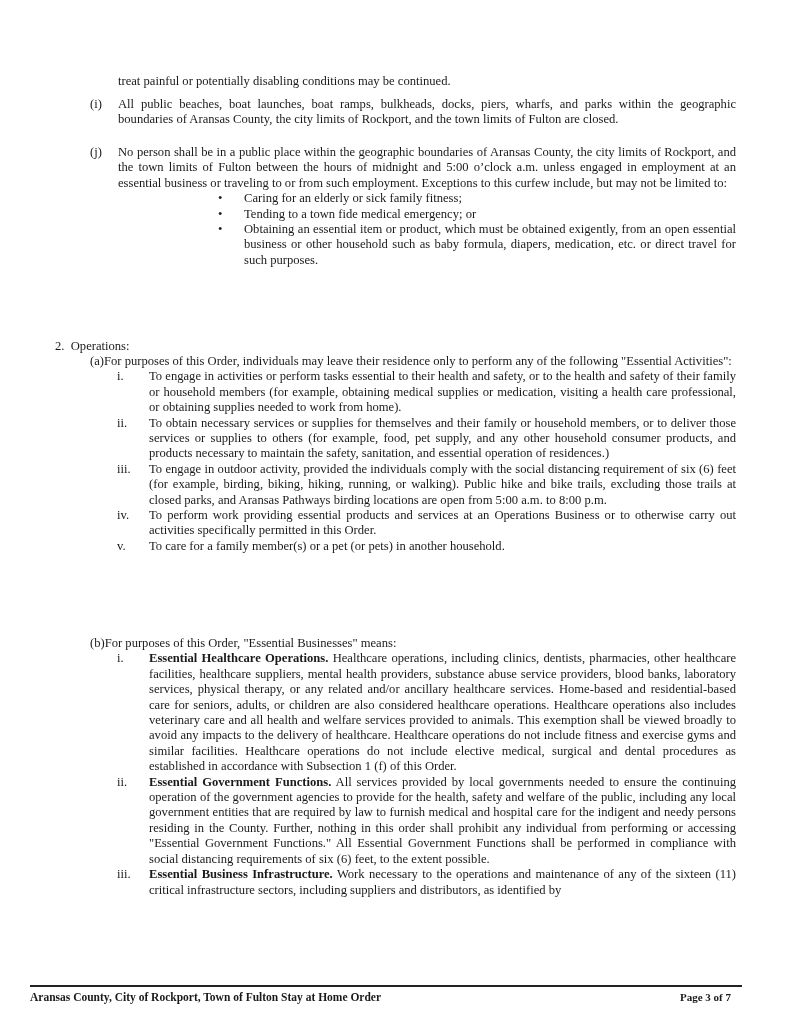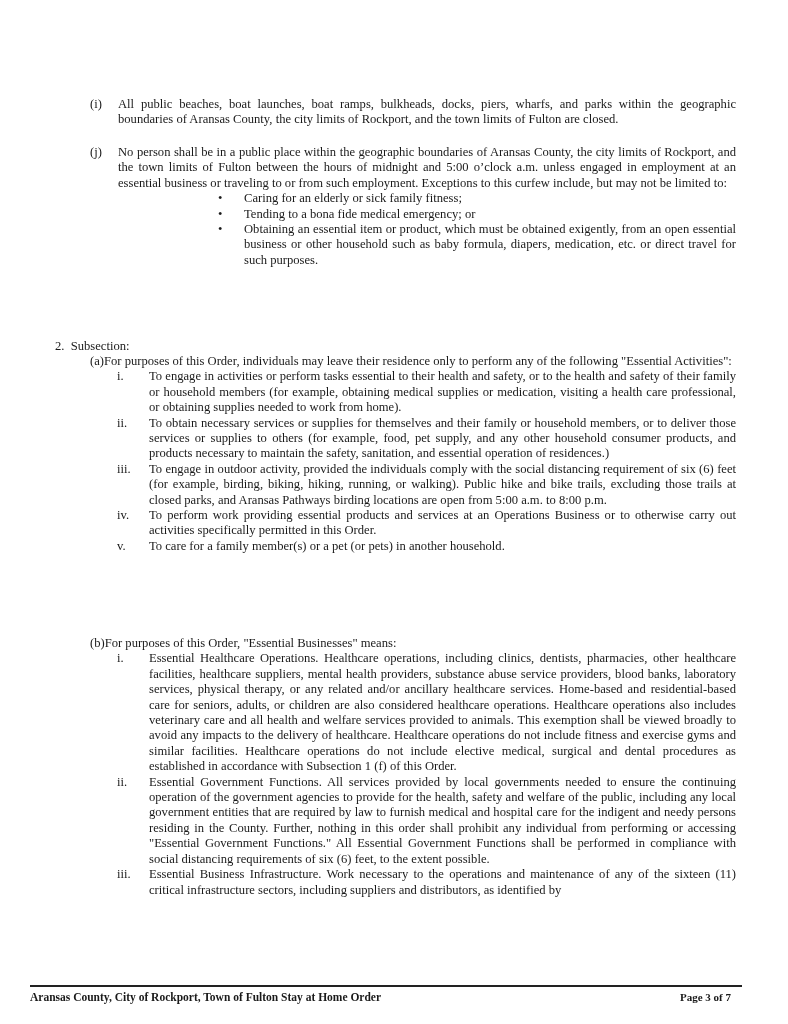--- a/index.html
+++ b/index.html
@@ -16,60 +16,61 @@
   .item-j { left: 90px; top: 145px; width: 646px; }
   .item-i .lbl, .item-j .lbl { width: 28px; }
   .bullets { margin: 0; padding: 0; list-style: none; margin-left: 128px; }
   .bullets li { display: flex; }
   .bullets .dot { width: 26px; flex: 0 0 26px; text-align: left; padding-left: 0; }
   .sec2 { left: 55px; top: 339px; width: 690px; }
   .sub-a { left: 90px; top: 354px; width: 646px; }
   .sub-b { left: 90px; top: 636px; width: 646px; }
   .roman { margin-left: 27px; }
   .roman .item .lbl { width: 32px; }
-  b { font-weight: normal; }
+  b { font-weight: bold; }
   .footer-rule { left: 30px; top: 985px; width: 712px; height: 2px; background: #222; }
   .footer-left { left: 30px; top: 990px; font-weight: bold; font-size: 11.5px; }
   .footer-right { left: 680px; top: 990px; font-weight: bold; font-size: 11px; }
 </style>
 </head>
 <body>
 
 <div class="page">
 
+  <p class="abs cont">treat painful or potentially disabling conditions may be continued.</p>
 
   <div class="abs item item-i">
     <span class="lbl">(i)</span>
     <span class="txt">All public beaches, boat launches, boat ramps, bulkheads, docks, piers, wharfs, and parks within the geographic boundaries of Aransas County, the city limits of Rockport, and the town limits of Fulton are closed.</span>
   </div>
 
   <div class="abs item-j">
     <div class="item">
       <span class="lbl">(j)</span>
       <span class="txt">No person shall be in a public place within the geographic boundaries of Aransas County, the city limits of Rockport, and the town limits of Fulton between the hours of midnight and 5:00 o’clock a.m. unless engaged in employment at an essential business or traveling to or from such employment.  Exceptions to this curfew include, but may not be limited to:</span>
     </div>
     <ul class="bullets">
       <li>
           <span class="dot">•</span>
           <span class="txt">Caring for an elderly or sick family fitness;</span>
         </li>
       <li>
           <span class="dot">•</span>
-          <span class="txt">Tending to a bona fide medical emergency; or</span>
+          <span class="txt">Tending to a town fide medical emergency; or</span>
         </li>
       <li>
           <span class="dot">•</span>
           <span class="txt">Obtaining an essential item or product, which must be obtained exigently, from an open essential business or other household such as baby formula, diapers, medication, etc. or direct travel for such purposes.</span>
         </li>
     </ul>
   </div>
 
   <div class="abs sec2">
     <span>2.</span>&nbsp;
-    <span>Subsection:</span>
+    <span>Operations:</span>
   </div>
 
   <div class="abs sub-a">
     <div class="item">
       <span class="lbl">(a)</span>
       <span class="txt">For purposes of this Order, individuals may leave their residence only to perform any of the following "Essential Activities":</span>
     </div>
     <div class="roman">
       <div class="item">
           <span class="lbl">i.</span>

